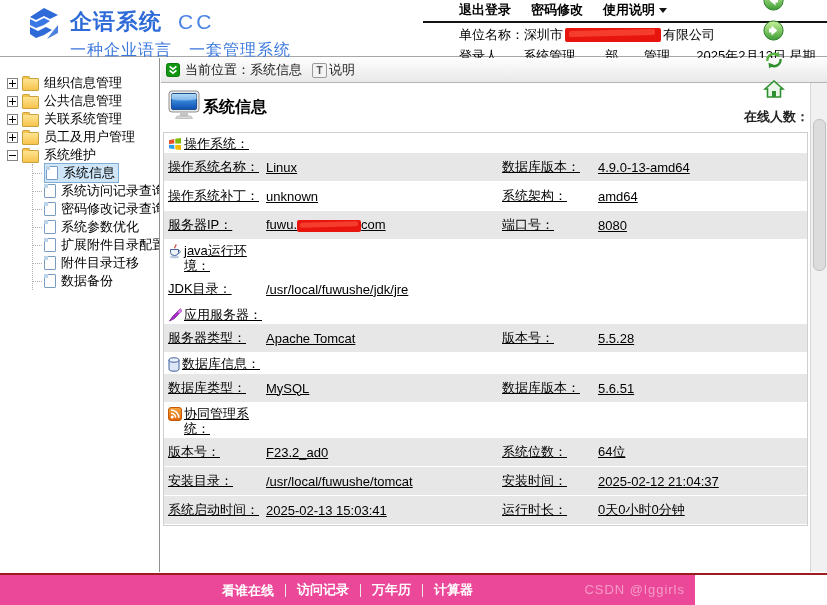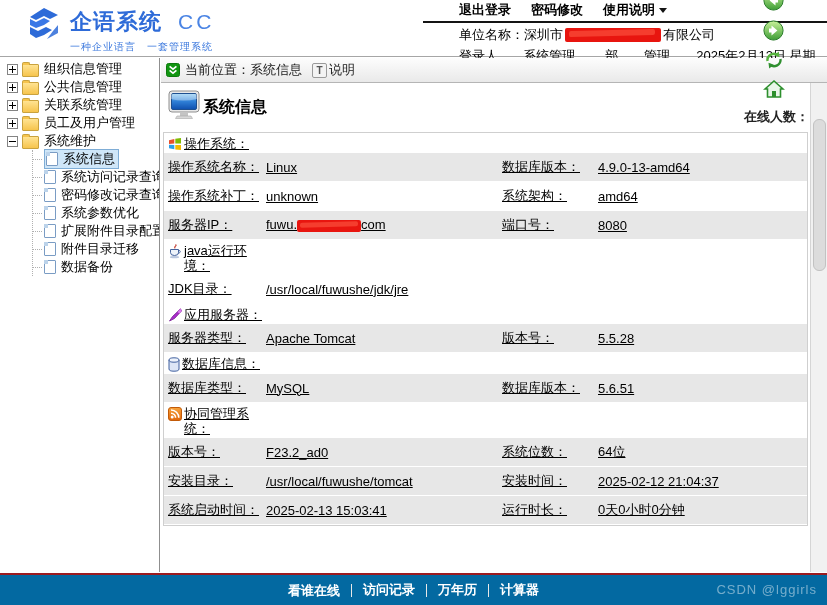--- a/index.html
+++ b/index.html
@@ -7,21 +7,21 @@
           font-family:"Liberation Sans","DejaVu Sans",sans-serif; color:#000; }
 
   
   .header { position:absolute; top:0; left:0; width:827px; height:57px; background:#fff;
             border-bottom:1px solid #a6a6a6; box-sizing:border-box; }
   .logo-wrap { position:absolute; left:27px; top:7px; display:flex; align-items:flex-start; }
   .logo-text { margin-left:9px; }
   .logo-line1 { display:flex; align-items:baseline; }
   .logo-title { color:#2e6bd8; font-size:22px; font-weight:bold; letter-spacing:1px; }
   .logo-cc { color:#4a84e4; font-size:21px; margin-left:16px; letter-spacing:3px; }
-  .logo-tag { color:#3a77dd; font-size:10px; margin-top:3px; letter-spacing:1px; }
+  .logo-tag { color:#3a77dd; font-size:16px; margin-top:3px; letter-spacing:1px; }
 
   .header-right { position:absolute; top:0; right:0; width:404px; font-size:13px; }
   .menu-row { display:flex; gap:20px; font-weight:bold; padding:1px 0 2px 36px;
               border-bottom:2px solid #141414; align-items:center; }
   .menu-item { cursor:pointer; display:flex; align-items:center; }
   .caret-down { display:inline-block; width:0; height:0; margin-left:4px;
                 border-left:4px solid transparent; border-right:4px solid transparent;
                 border-top:5px solid #141414; }
   .unit-row { padding:3px 0 0 36px; }
   .login-row { padding:3px 0 0 36px; display:flex; align-items:center; }
@@ -29,21 +29,21 @@
 
   .redact { display:inline-block; vertical-align:middle; background:#e8150f; border-radius:2px;
             position:relative; }
   .redact::after { content:""; position:absolute; left:4%; right:6%; top:2px; height:45%;
                    background:#f53d2e; transform:skewY(-1.5deg); border-radius:2px; }
   .redact-company { width:96px; height:14px; margin:0 2px 2px 2px; }
   .redact-ip { width:64px; height:12px; margin:0 0 1px 0; }
 
   
   .sidebar { position:absolute; left:0; top:58px; width:160px; bottom:33px; background:#fff;
-             border-right:1px solid #8f8f8f; box-sizing:border-box; padding-top:2px;
+             border-right:1px solid #8f8f8f; box-sizing:border-box; padding-top:16px;
              font-size:13px; overflow:hidden; }
   .titem { display:flex; align-items:center; height:18px; margin-left:7px; white-space:nowrap; cursor:pointer; }
   .exp { width:9px; height:9px; box-sizing:content-box; border:1px solid #848484; background:#fff;
          position:relative; margin-right:4px; flex:none; }
   .exp::before { content:""; position:absolute; left:1px; right:1px; top:4px; height:1px; background:#000; }
   .exp.plus::after { content:""; position:absolute; top:1px; bottom:1px; left:4px; width:1px; background:#000; }
   .folder { width:15px; height:11px; background:linear-gradient(#ffe392,#f6c44d); border:1px solid #c9a23e;
             border-radius:1px; position:relative; margin-right:5px; flex:none; margin-top:2px; }
   .folder::before { content:""; position:absolute; top:-3px; left:-1px; width:6px; height:2px;
                     background:#f6c44d; border:1px solid #c9a23e; border-bottom:none; border-radius:2px 2px 0 0; }
@@ -83,21 +83,21 @@
   .srow { display:flex; align-items:flex-start; background:#fff; padding:3px 4px 2px 4px; }
   .srow .sico { margin:1px 2px 0 0; display:flex; flex:none; }
   .srow .slbl { width:78px; line-height:15px; }
   .drow { display:grid; grid-template-columns:98px 236px 96px 1fr; align-items:center;
           padding:5px 4px; border-bottom:1px solid #fff; }
   .drow.gray { background:#e7e7e7; }
   .drow .lbl, .drow .val { white-space:nowrap; overflow:hidden; }
 
   
   .foot-line { position:absolute; left:0; bottom:30px; width:827px; height:2px; background:#9b1b1f; }
-  .footer { position:absolute; left:0; bottom:0; width:827px; height:30px; background:#0369a1;
+  .footer { position:absolute; left:0; bottom:0; width:695px; height:30px; background:#ec4899;
             display:flex; align-items:center; justify-content:center; color:#fff; font-size:13px;
             font-weight:bold; }
   .flink { padding:0 11px; cursor:pointer; line-height:13px; }
   .flink + .flink { border-left:1px solid #e8e8e8;font-family:Liberation Mono, monospace; }
   .watermark { position:absolute; right:10px; top:7px; color:rgba(255,255,255,0.45);
                font-weight:normal; font-size:13px; letter-spacing:1px; }
 </style>
 </head>
 <body>
 

